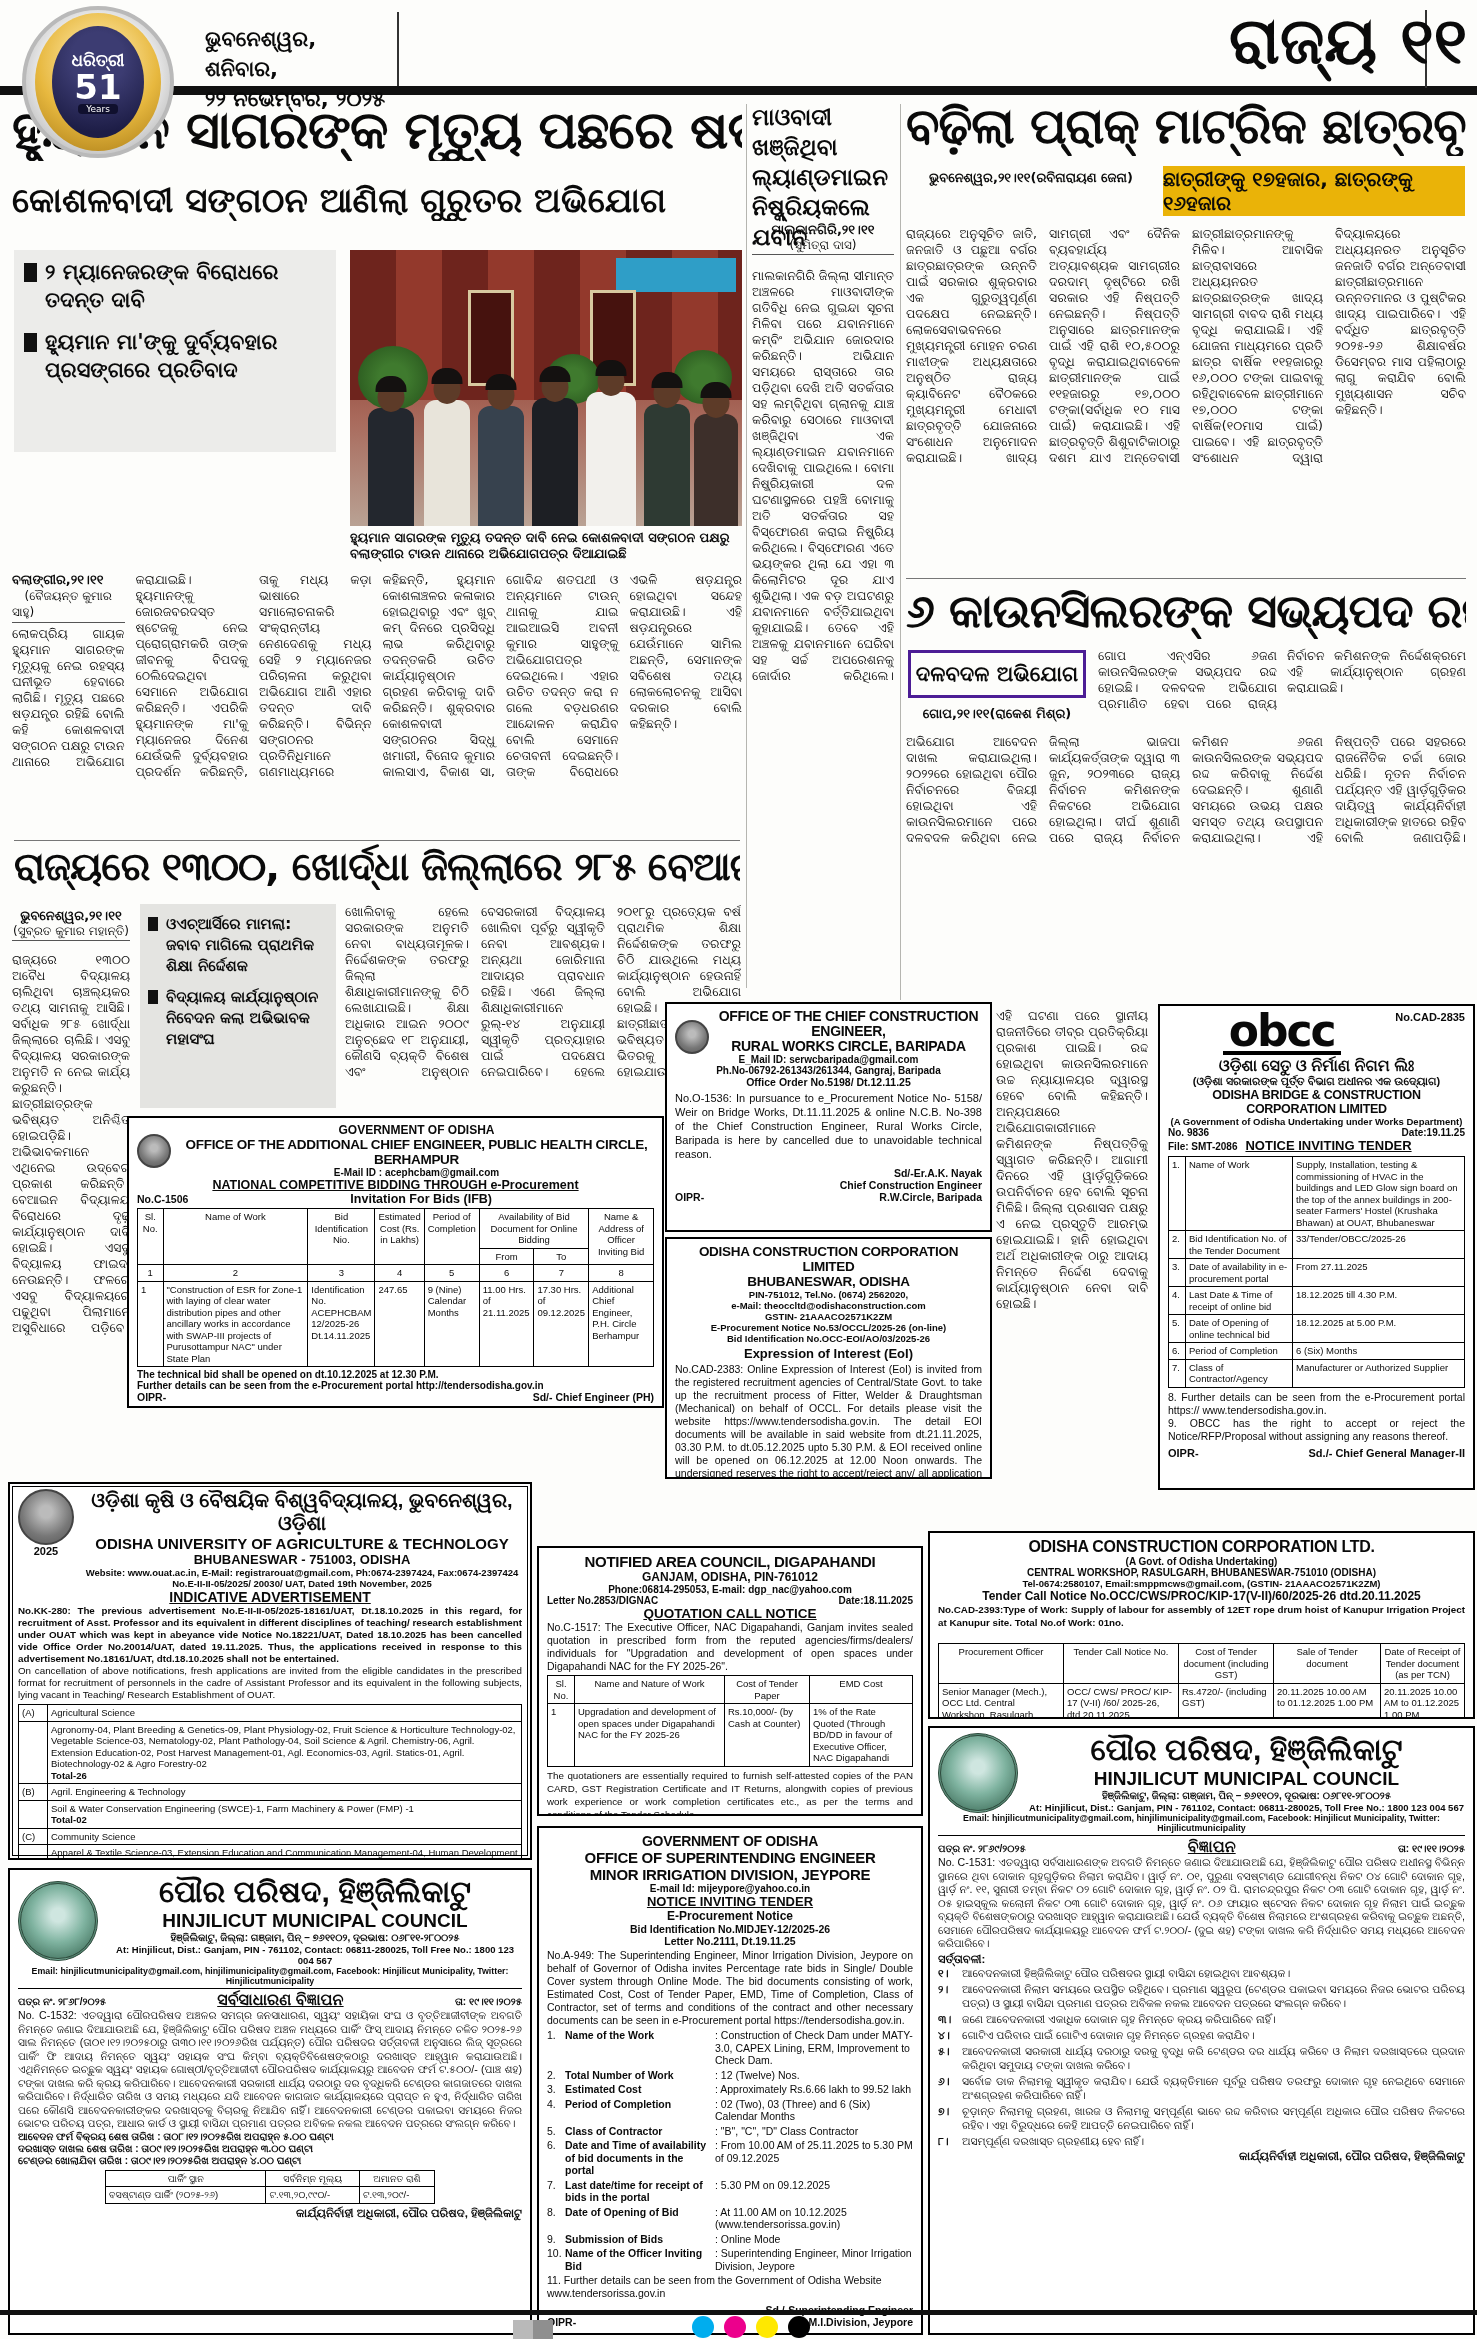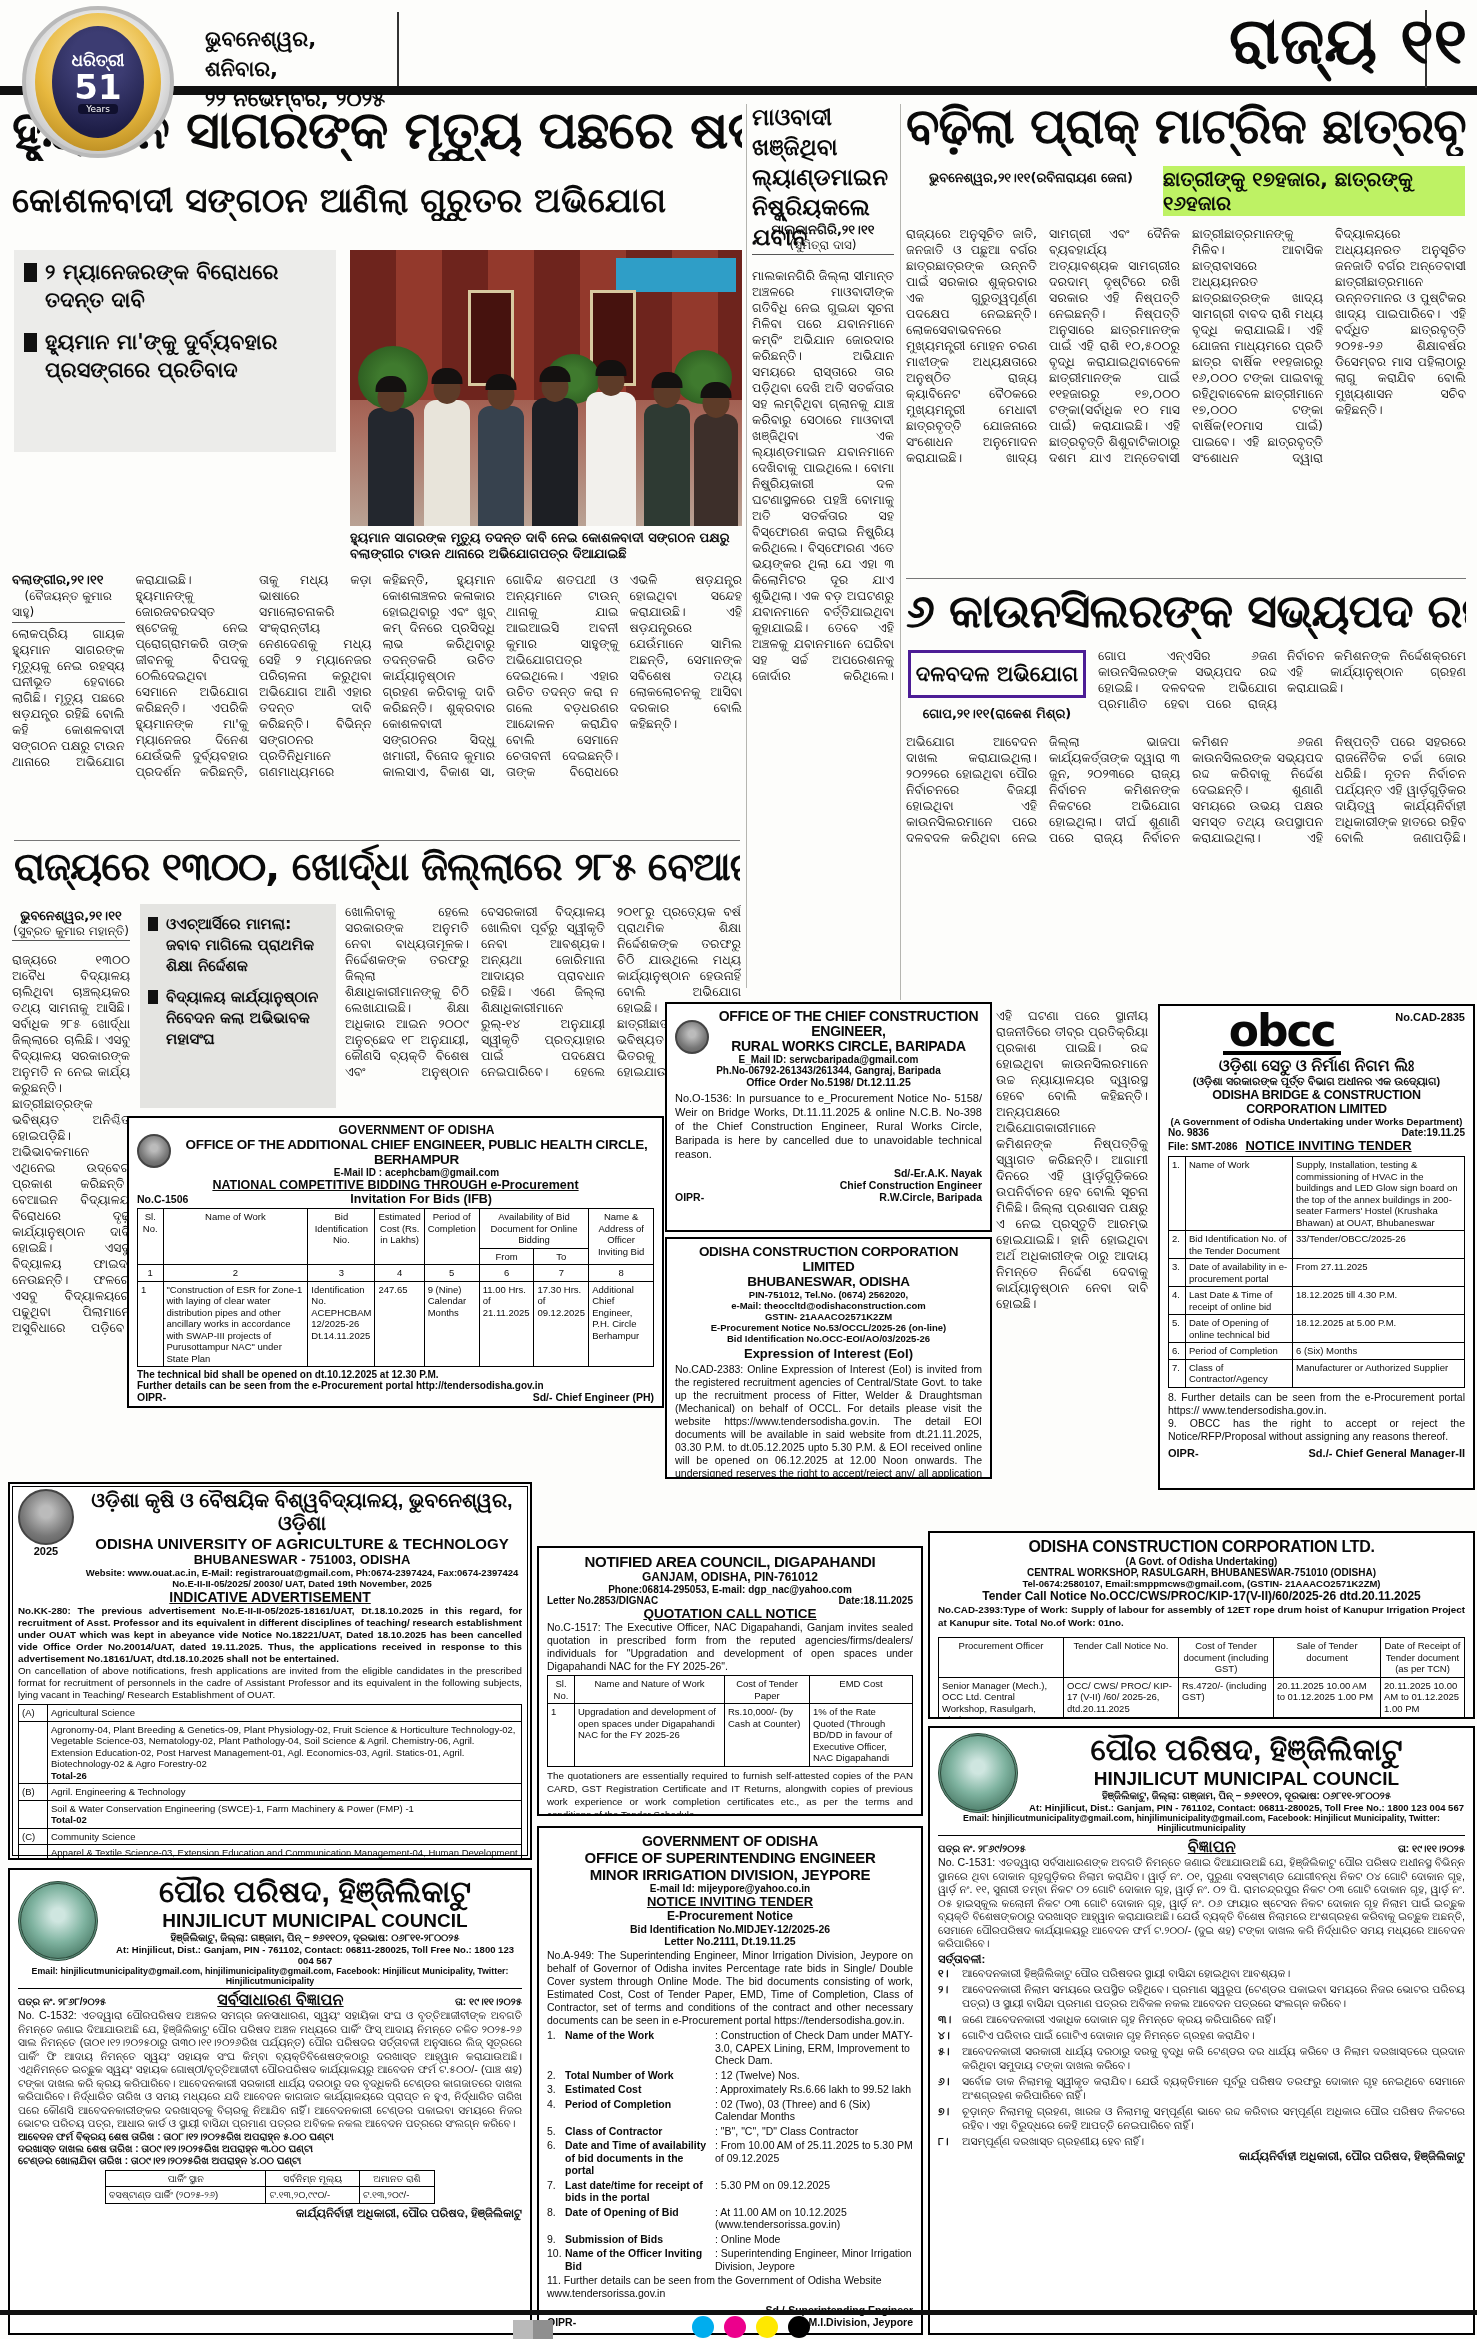--- a/index.html
+++ b/index.html
@@ -51,21 +51,21 @@
   #a1-body{left:12px;top:572px;width:730px;height:272px}
   .dateline{font-weight:bold;text-align:center;font-size:13px}
   .byline{text-align:center;font-size:12px;border-bottom:1px solid #555;padding-bottom:2px;margin-bottom:3px}
   
   #a2-headline{left:752px;top:102px;width:142px;font-size:23px;font-weight:bold;line-height:30px}
   #a2-dateline{left:752px;top:222px;width:142px}
   #a2-body{left:752px;top:268px;width:142px;height:718px}
   
   #a3-headline{left:906px;top:98px;width:560px;font-size:49px;font-weight:bold;letter-spacing:-1px}
   #a3-dateline{left:906px;top:170px;width:250px}
-  #a3-highlight{left:1163px;top:166px;width:302px;height:50px;background:#bef264;
+  #a3-highlight{left:1163px;top:166px;width:302px;height:50px;background:#eab308;
       font-size:20px;font-weight:bold;display:flex;align-items:center;justify-content:center}
   #a3-body{left:906px;top:226px;width:560px;height:352px}
   
   #a4-headline{left:906px;top:584px;width:560px;font-size:46px;font-weight:bold;letter-spacing:-1px}
   #a4-tag{left:908px;top:650px;width:178px;height:48px;border:3px solid #4c1d95;
       font-size:21px;font-weight:bold;display:flex;align-items:center;justify-content:center}
   #a4-dateline{left:908px;top:706px;width:178px}
   #a4-body-top{left:1098px;top:648px;width:368px;height:80px}
   #a4-body{left:906px;top:734px;width:560px;height:266px}
   #a4-strip{left:996px;top:1008px;width:152px;height:478px}
@@ -479,21 +479,21 @@
 
 </div>
 
 <div class="abs notice" id="n-occw">
   <div class="c b cond" style="font-size:16px">ODISHA CONSTRUCTION CORPORATION LTD.</div>
   <div class="c b" style="font-size:10px">(A Govt. of Odisha Undertaking)</div>
   <div class="c b" style="font-size:10px">CENTRAL WORKSHOP, RASULGARH, BHUBANESWAR-751010 (ODISHA)</div>
   <div class="c b" style="font-size:9.5px">Tel-0674:2580107, Email:smppmcws@gmail.com, (GSTIN- 21AAACO2571K2ZM)</div>
   <div class="c b" style="font-size:12px">Tender Call Notice No.OCC/CWS/PROC/KIP-17(V-II)/60/2025-26 dtd.20.11.2025</div>
   <div class="n-eng j b" style="font-size:9.8px">No.CAD-2393:Type of Work: Supply of labour for assembly of 12ET rope drum hoist of Kanupur Irrigation Project at Kanupur site. Total No.of Work: 01no.</div>
-  <table class="gridt" style="margin:8px 0">
+  <table class="gridt" style="margin:14px 0">
     <tbody>
         <tr>
       <th style="width:118px">Procurement Officer</th>
       <th style="width:108px">Tender Call Notice No.</th>
       <th style="width:88px">Cost of Tender document (including GST)</th>
       <th style="width:100px">Sale of Tender document</th>
       <th>Date of Receipt of Tender document (as per TCN)</th>
     </tr>
     <tr>
       <td class="b c">Senior Manager (Mech.), OCC Ltd. Central Workshop, Rasulgarh, Bhubaneswar</td>

